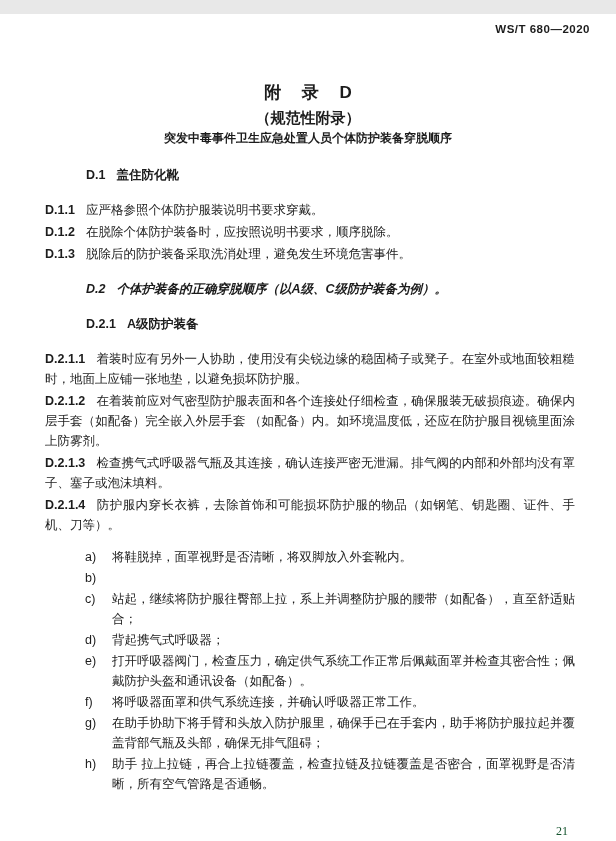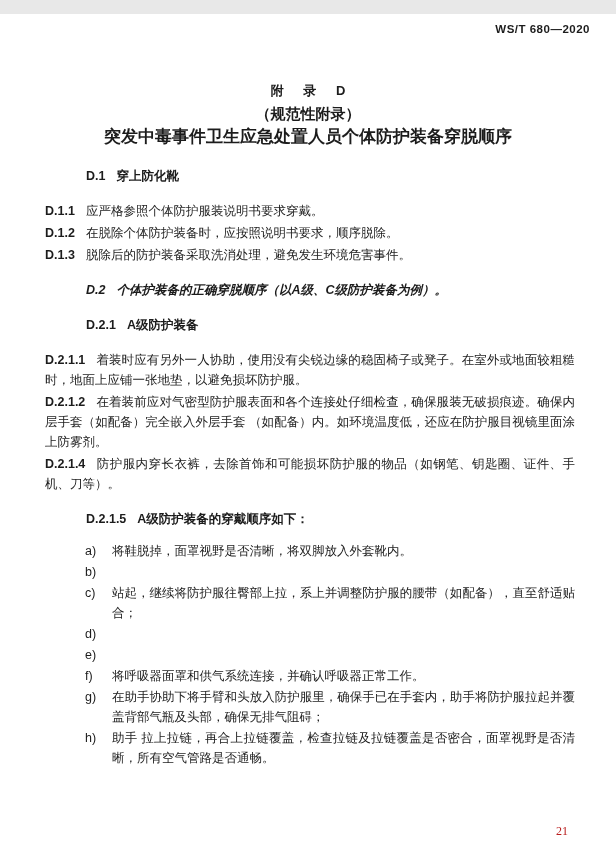--- a/index.html
+++ b/index.html
@@ -24,30 +24,30 @@
     font-weight: bold;
     letter-spacing: 0.5px;
   }
   .title-block {
     margin-top: 49px;
     text-align: center;
     font-weight: bold;
     line-height: 1;
   }
   .title-line1 {
-    font-size: 13px;
+    font-size: 17px;
     letter-spacing: 8px;
     text-indent: 8px;
   }
   .title-line2 {
     font-size: 15px;
     margin-top: 9px;
   }
   .title-line3 {
-    font-size: 17px;
+    font-size: 12px;
     margin-top: 7px;
   }
   .content {
     padding: 0 41px 0 45px;
     font-size: 12.5px;
     line-height: 20px;
   }
   .h-sec {
     font-weight: bold;
     margin: 0;
@@ -81,40 +81,40 @@
   .li-text {
     flex: 1;
     text-align: justify;
   }
   .page-number {
     position: absolute;
     right: 48px;
     bottom: 16px;
     font-family: "Liberation Serif", serif;
     font-size: 12px;
-    color: #b91c1c;
+    color: #14532d;
   }
 </style>
 </head>
 <body>
 
 <div class="page">
 
   <div class="doc-header">WS/T 680—2020</div>
 
   <div class="title-block">
     <div class="title-line1">附 录 D</div>
     <div class="title-line2">（规范性附录）</div>
     <div class="title-line3">突发中毒事件卫生应急处置人员个体防护装备穿脱顺序</div>
   </div>
 
   <div class="content">
 
     <p class="h-sec h-d1">
-      <span class="clause-num">D.1</span><span>穿上防化靴</span>
+      <span class="clause-num">D.1</span><span>盖住防化靴</span>
     </p>
 
     <div class="clause-group">
       <p class="clause">
         <span class="clause-num">D.1.1</span><span>应严格参照个体防护服装说明书要求穿戴。</span>
       </p>
       <p class="clause">
         <span class="clause-num">D.1.2</span><span>在脱除个体防护装备时，应按照说明书要求，顺序脱除。</span>
       </p>
       <p class="clause">
@@ -131,45 +131,47 @@
     </p>
 
     <div class="clause-group">
       <p class="clause">
         <span class="clause-num">D.2.1.1</span><span>着装时应有另外一人协助，使用没有尖锐边缘的稳固椅子或凳子。在室外或地面较粗糙时，地面上应铺一张地垫，以避免损坏防护服。</span>
       </p>
       <p class="clause">
         <span class="clause-num">D.2.1.2</span><span>在着装前应对气密型防护服表面和各个连接处仔细检查，确保服装无破损痕迹。确保内层手套（如配备）完全嵌入外层手套 （如配备）内。如环境温度低，还应在防护服目视镜里面涂上防雾剂。</span>
       </p>
       <p class="clause">
+        <span class="clause-num">D.2.1.3</span><span>检查携气式呼吸器气瓶及其连接，确认连接严密无泄漏。排气阀的内部和外部均没有罩子、塞子或泡沫填料。</span>
+      </p>
+      <p class="clause">
         <span class="clause-num">D.2.1.4</span><span>防护服内穿长衣裤，去除首饰和可能损坏防护服的物品（如钢笔、钥匙圈、证件、手机、刀等）。</span>
       </p>
     </div>
 
-    <p class="h-sec h-d215 clause-group">
-      <span class="clause-num">D.2.1.5</span><span>A级防护装备的穿戴顺序如下：</span>
-    </p>
 
     <div class="list">
       <div class="li">
         <span class="li-label">a)</span>
         <span class="li-text">将鞋脱掉，面罩视野是否清晰，将双脚放入外套靴内。</span>
       </div>
       <div class="li">
         <span class="li-label">b)</span>
       </div>
       <div class="li">
         <span class="li-label">c)</span>
         <span class="li-text">站起，继续将防护服往臀部上拉，系上并调整防护服的腰带（如配备），直至舒适贴合；</span>
       </div>
       <div class="li">
         <span class="li-label">d)</span>
+        <span class="li-text">背起携气式呼吸器；</span>
       </div>
       <div class="li">
         <span class="li-label">e)</span>
+        <span class="li-text">打开呼吸器阀门，检查压力，确定供气系统工作正常后佩戴面罩并检查其密合性；佩戴防护头盔和通讯设备（如配备）。</span>
       </div>
       <div class="li">
         <span class="li-label">f)</span>
         <span class="li-text">将呼吸器面罩和供气系统连接，并确认呼吸器正常工作。</span>
       </div>
       <div class="li">
         <span class="li-label">g)</span>
         <span class="li-text">在助手协助下将手臂和头放入防护服里，确保手已在手套内，助手将防护服拉起并覆盖背部气瓶及头部，确保无排气阻碍；</span>
       </div>
       <div class="li">

